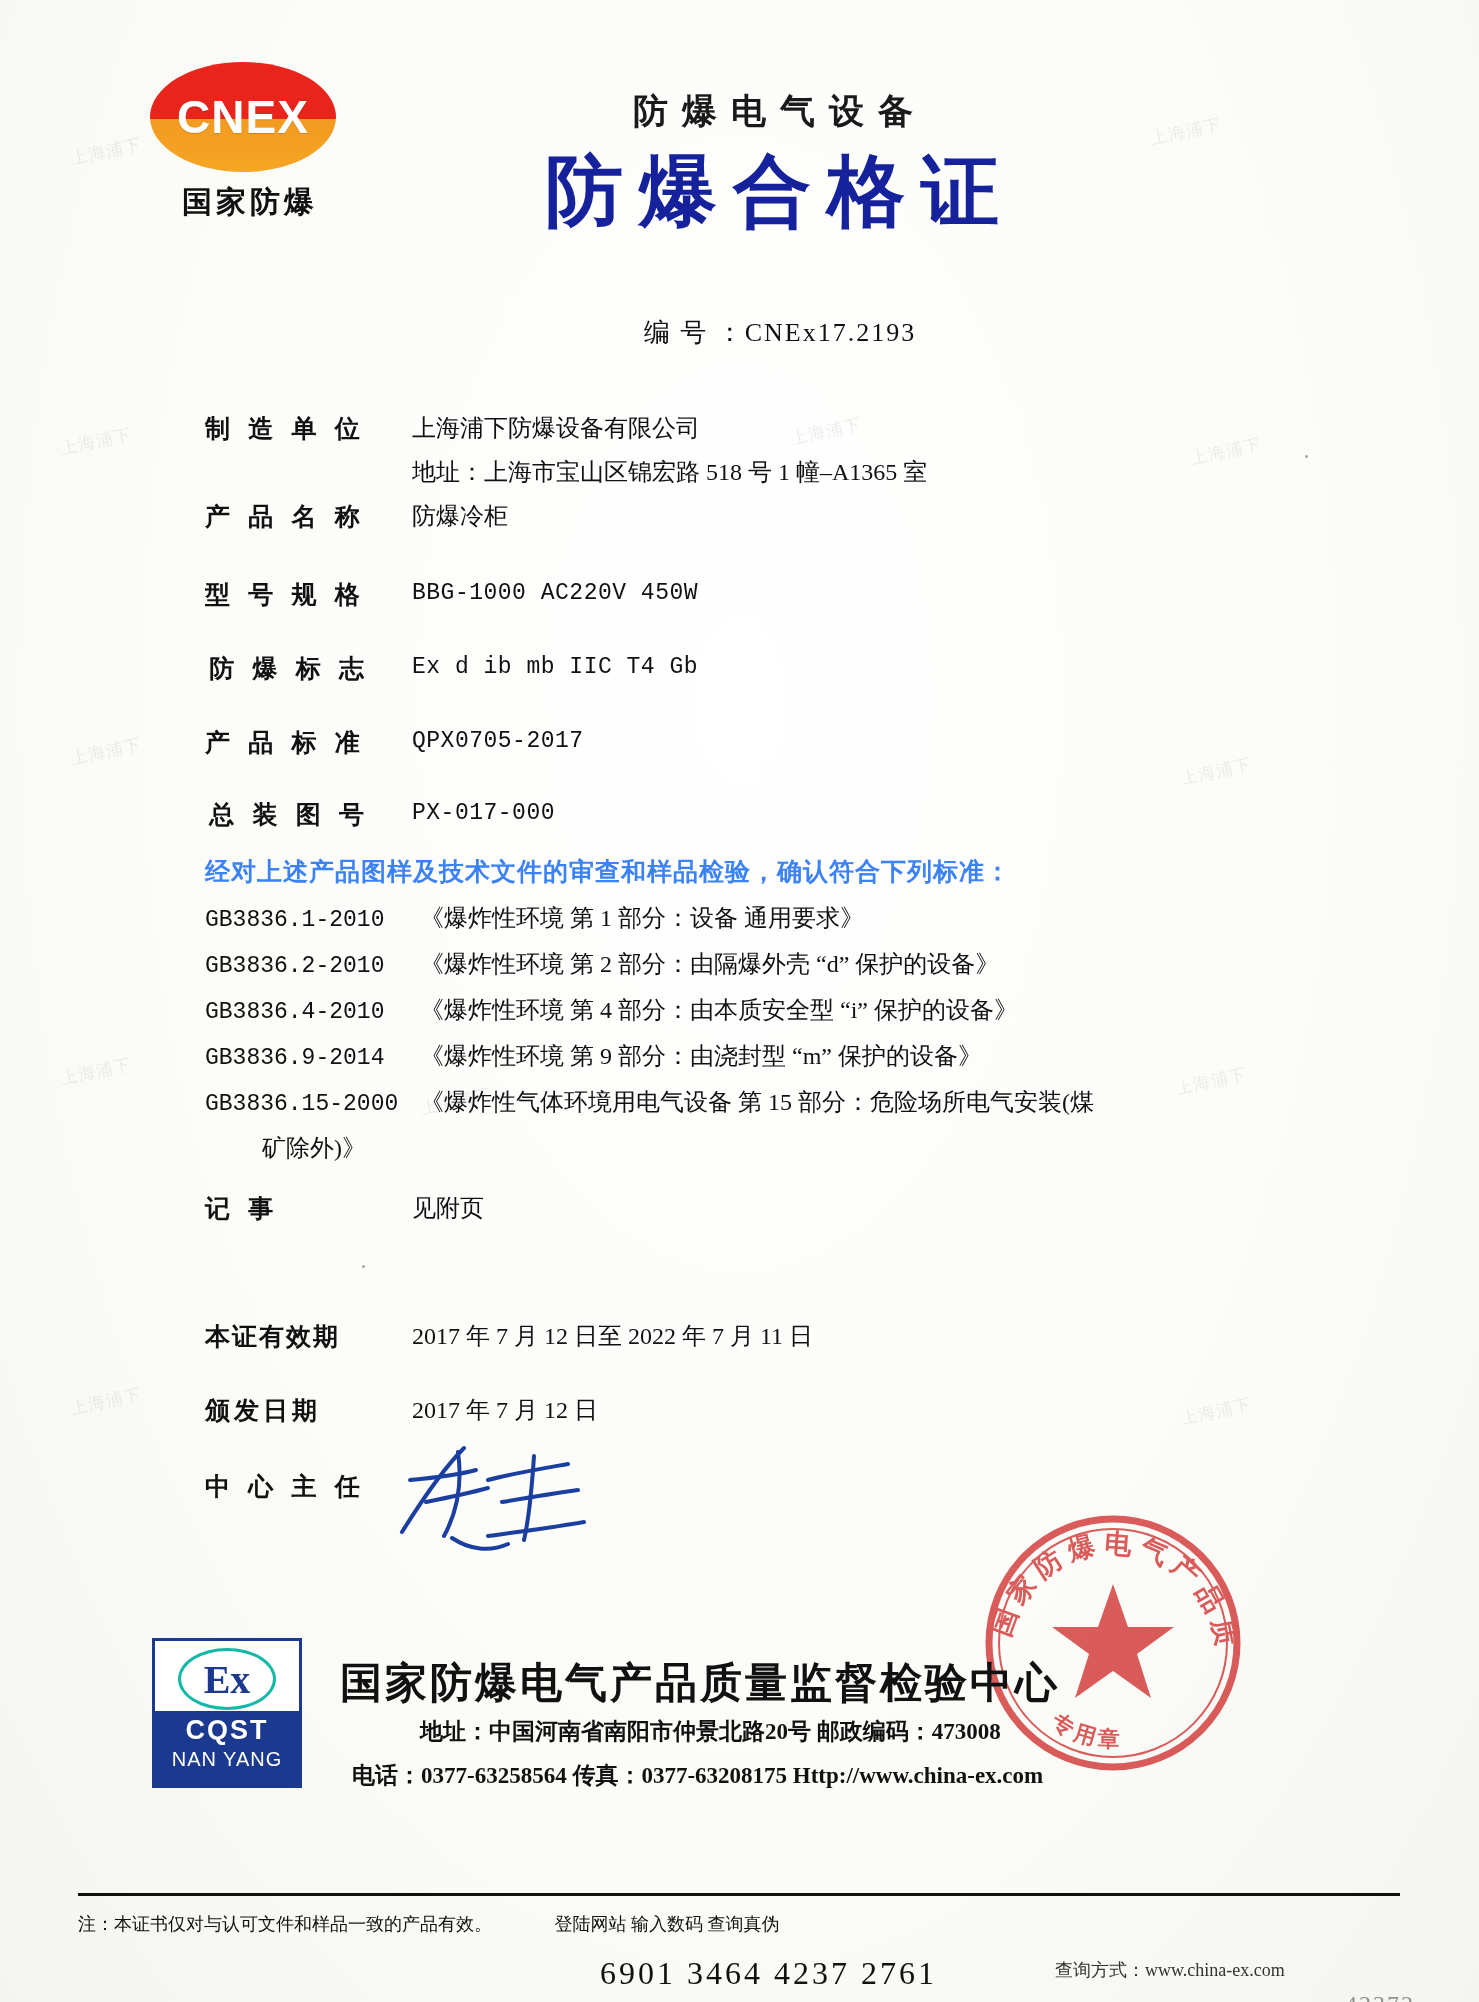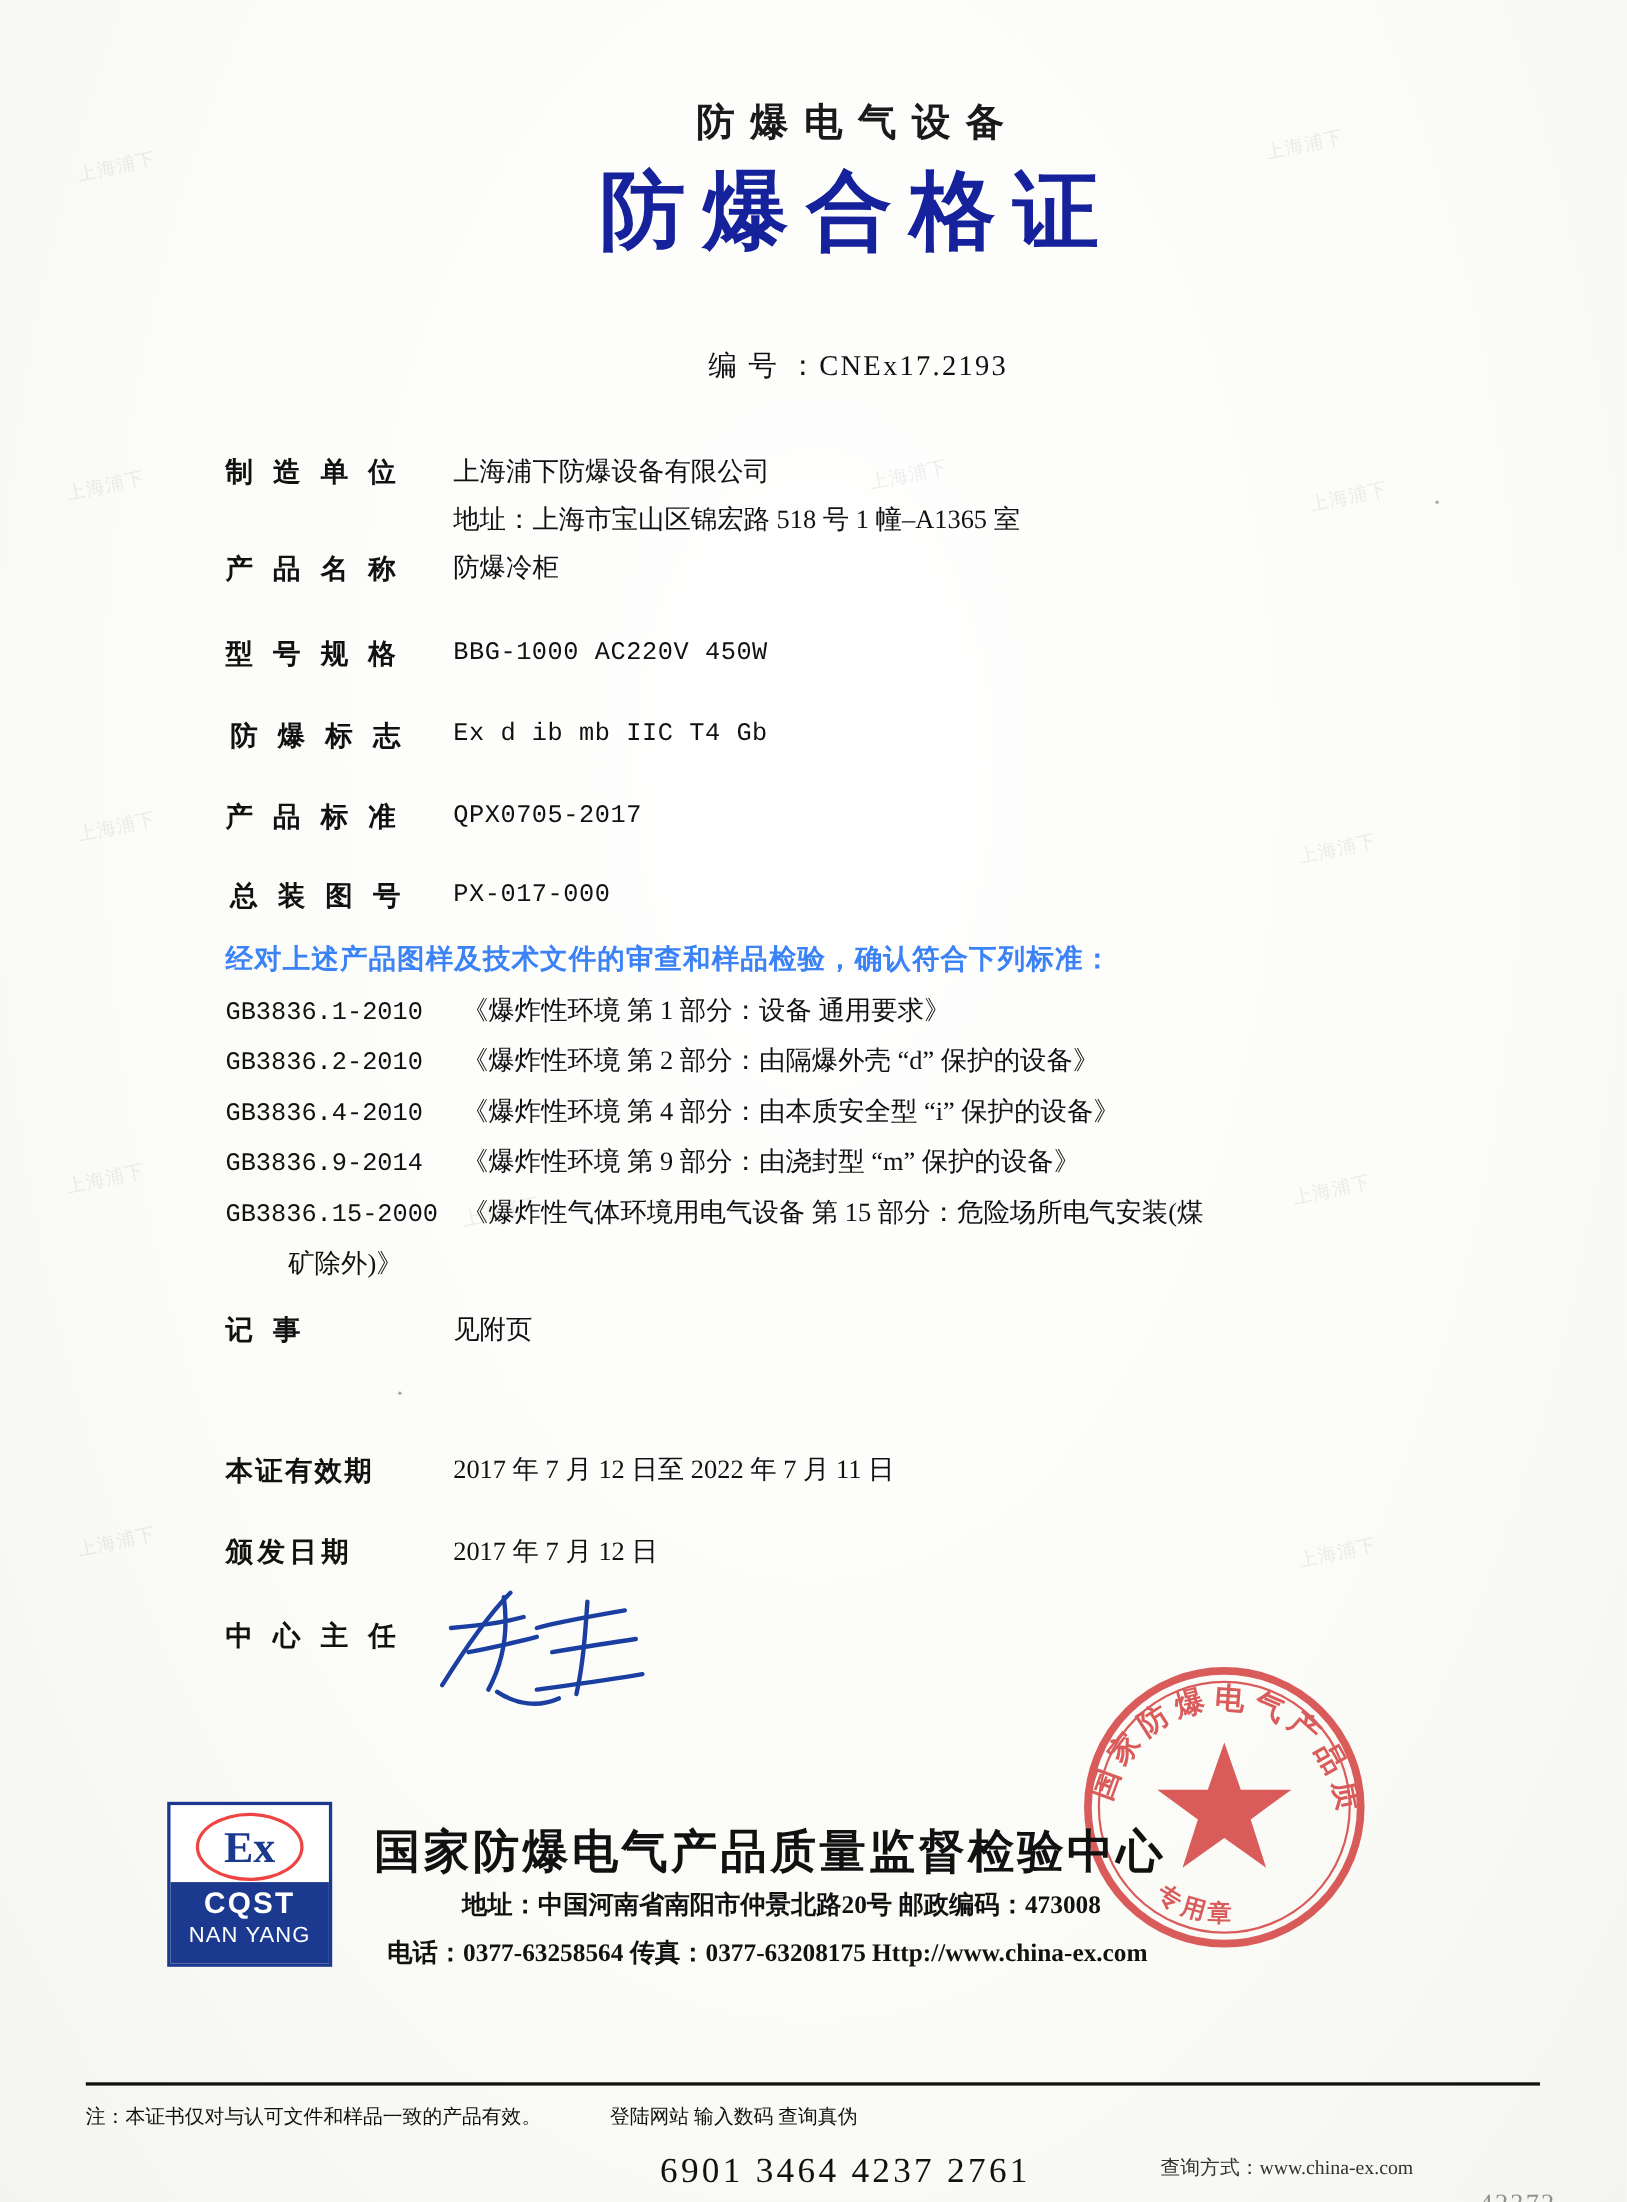--- a/index.html
+++ b/index.html
@@ -171,21 +171,21 @@
     align-items: center;
     justify-content: center;
     font-family: "Liberation Serif", serif;
     font-weight: bold;
     font-size: 40px;
     color: #1b3a8f;
   }
   #ex-badge-oval {
     width: 92px;
     height: 56px;
-    border: 3px solid #ef4444;
+    border: 3px solid #14b8a6;
     border-radius: 50%;
     display: flex;
     align-items: center;
     justify-content: center;
     margin: 6px auto 0 auto;
   }
   #ex-badge-bottom {
     height: 74px;
     background: #1b3a8f;
     color: #ffffff;
@@ -306,20 +306,26 @@
   <div class="wm" style="left:1180px;top:760px;">上海浦下</div>
   <div class="wm" style="left:60px;  top:1060px;">上海浦下</div>
   <div class="wm" style="left:1175px;top:1070px;">上海浦下</div>
   <div class="wm" style="left:70px;  top:1390px;">上海浦下</div>
   <div class="wm" style="left:1180px;top:1400px;">上海浦下</div>
   <div class="wm" style="left:420px; top:1090px;">上海浦下</div>
 
   <div class="tiny-dot" style="left:362px; top:1265px;"></div>
   <div class="tiny-dot" style="left:1305px; top:455px;"></div>
 
+  <div id="logo-block">
+    <div id="cnex-oval">
+      <span id="cnex-text">CNEX</span>
+    </div>
+    <div id="logo-sub">国家防爆</div>
+  </div>
 
   <div id="title-small">防爆电气设备</div>
   <div id="title-big">防爆合格证</div>
   <div id="cert-no">编 号 ：CNEx17.2193</div>
 
   <div class="field-label" style="top:412px;">制 造 单 位</div>
   <div class="field-value" style="top:412px;">上海浦下防爆设备有限公司</div>
 
   <div class="field-value" style="top:456px;">地址：上海市宝山区锦宏路 518 号 1 幢–A1365 室</div>
 

